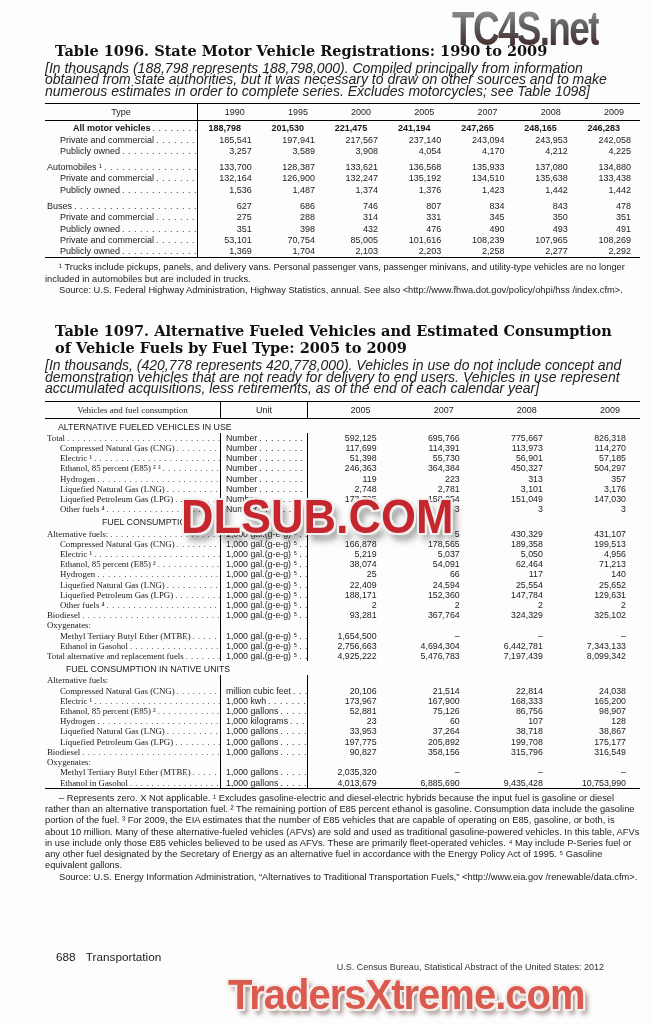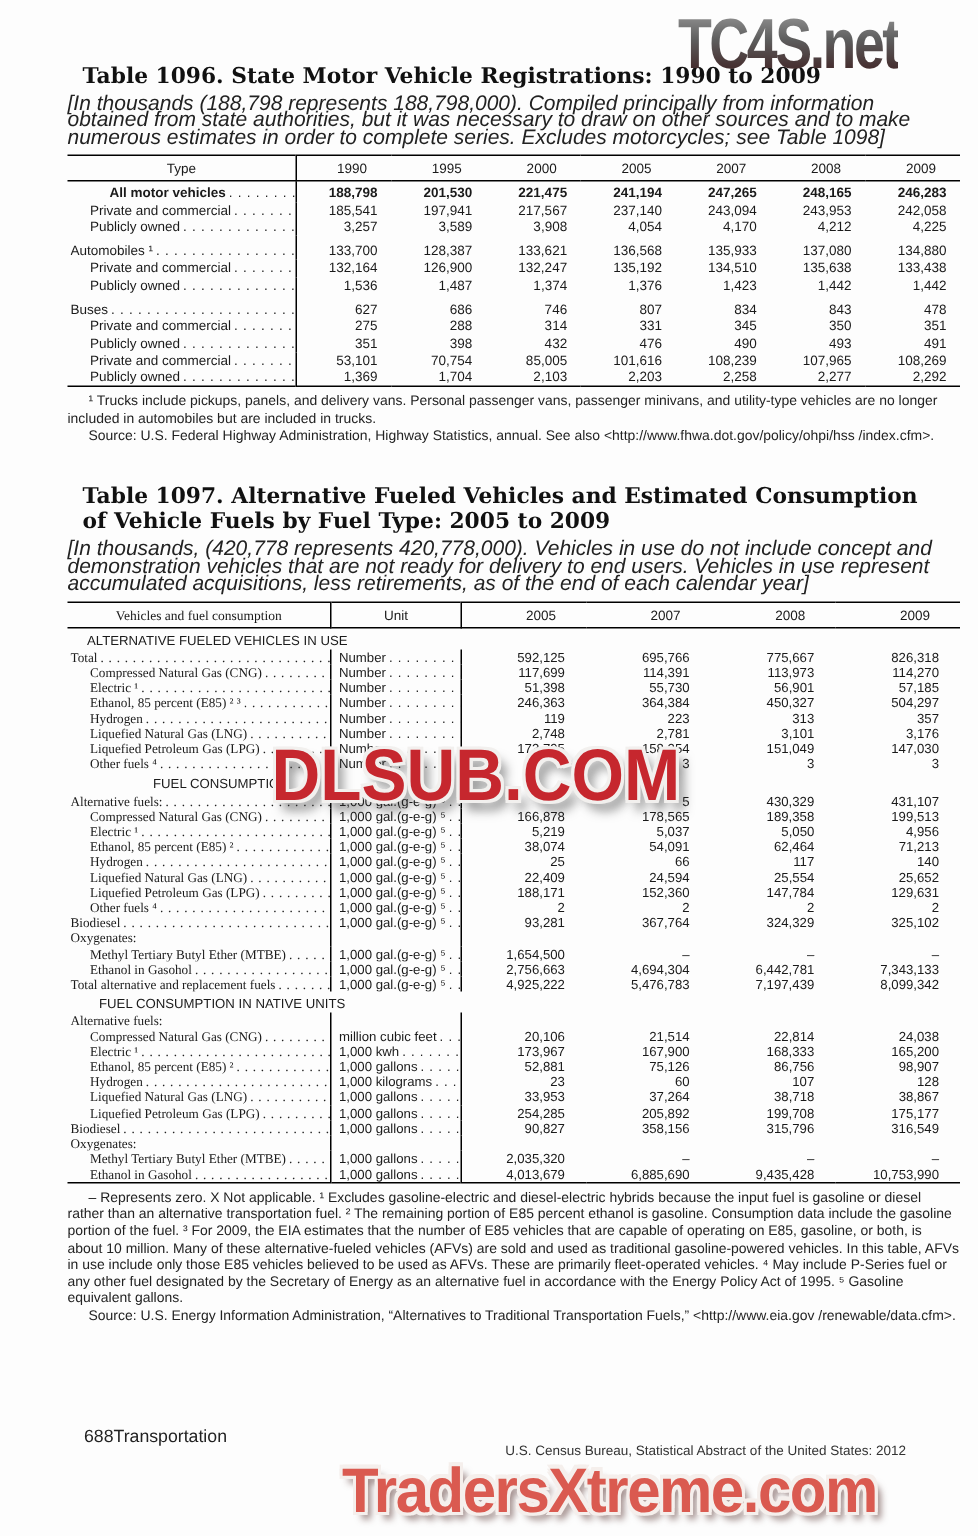--- a/index.html
+++ b/index.html
@@ -29,21 +29,21 @@
   #t1097 td{font-size:8.8px;line-height:10.2px;}
   #t1096 td.stub,#t1096 th.stub{border-right:1px solid #000;}
   #t1097 td.stub,#t1097 th.stub{border-right:1px solid #000;font-family:Liberation Serif, serif;}
   #t1097 td.unit,#t1097 th.unit{border-right:1.6px solid #000;}
   td.stub{padding-left:2px;}
   td.unit{padding-left:5px;}
   td.num{text-align:right;padding-right:9px;white-space:nowrap;}
   #t1097 td.num{padding-right:14px;}
   .b{font-weight:bold;}
   tr.gap td{padding-top:5px;}
-  tr.first td{padding-top:2px;}
+  tr.first td{padding-top:2px;text-align:center;}
 
   .cw{display:flex;overflow:hidden;white-space:nowrap;}
   .lbl{flex:0 0 auto;}
   .dots{flex:1 1 auto;overflow:hidden;margin-left:2px;color:#222;}
   .dots::after{content:". . . . . . . . . . . . . . . . . . . . . . . . . . . . . . . . . . . . . . . . . . . . . . . . . . . . . .";letter-spacing:.5px;}
 
   td.sectd{padding-top:3px;padding-bottom:1px;margin-top:33px;}
   .sec{display:inline-block;white-space:nowrap;font-size:8.8px;}
   .sec-a{margin-left:13px;}
   .sec-b{margin-left:57px;}
@@ -73,21 +73,21 @@
   .wm-bot{
     position:absolute;left:228px;top:971px;z-index:6;
     font-size:40px;font-weight:bold;white-space:nowrap;letter-spacing:-1px;
     color:#da5a50;transform:scaleY(1.05);transform-origin:left top;
     text-shadow:-2px -2px 0 #f5efec,2px -2px 0 #f5efec,-2px 2px 0 #f5efec,2px 2px 0 #f5efec,
                  0 -2px 0 #f5efec,0 2px 0 #f5efec,-2px 0 0 #f5efec,2px 0 0 #f5efec,
                  4px 5px 5px rgba(70,30,25,.55);
   }
 
   .footer-left{position:absolute;left:56px;top:950px;font-size:11.8px;color:#222;}
-  .footer-left .pg{}
+  .footer-left .pg{margin-right:10px;}
   .footer-right{position:absolute;right:48px;top:962px;font-size:9px;color:#333;}
 </style>
 </head>
 <body>
 
 <div class="page">
 
   <h1 class="tbl-title">Table 1096. State Motor Vehicle Registrations: 1990 to 2009</h1>
   <p class="bracket-note">[In thousands (188,798 represents 188,798,000). Compiled principally from information obtained from state authorities, but it was necessary to draw on other sources and to make numerous estimates in order to complete series. Excludes motorcycles; see Table 1098]</p>
 
@@ -783,21 +783,21 @@
               <span class="lbl" style="padding-left: 13px;">Liquefied Petroleum Gas (LPG)</span>
               <span class="dots"></span>
             </div>
           </td>
           <td class="unit">
             <div class="cw">
               <span class="lbl">1,000 gallons</span>
               <span class="dots"></span>
             </div>
           </td>
-          <td class="num">254,285</td>
+          <td class="num">197,775</td>
           <td class="num">205,892</td>
           <td class="num">199,708</td>
           <td class="num">175,177</td>
         </tr>
         <tr>
           <td class="stub">
             <div class="cw">
               <span class="lbl" style="padding-left: 0px;">Biodiesel</span>
               <span class="dots"></span>
             </div>

